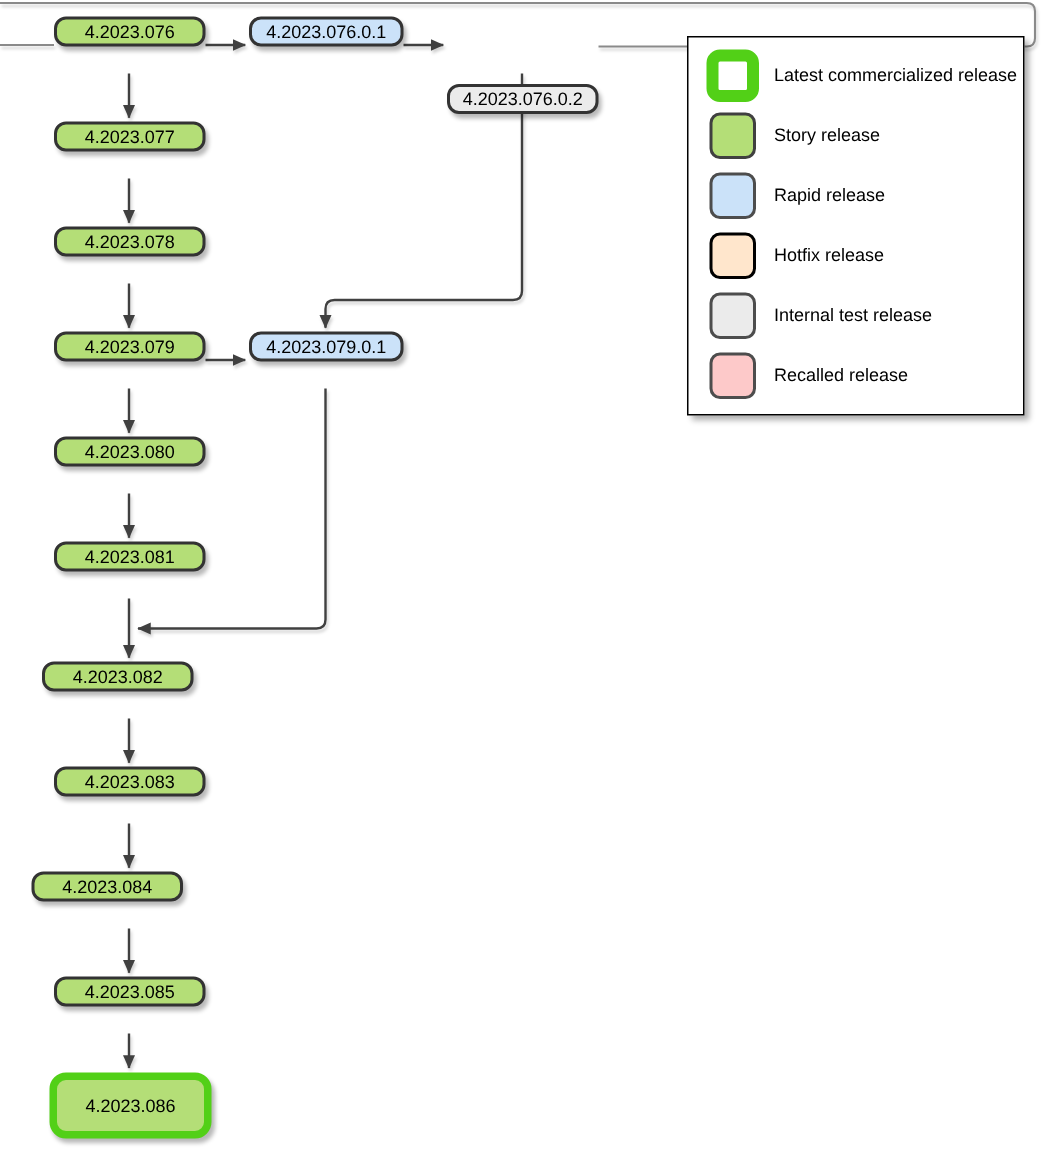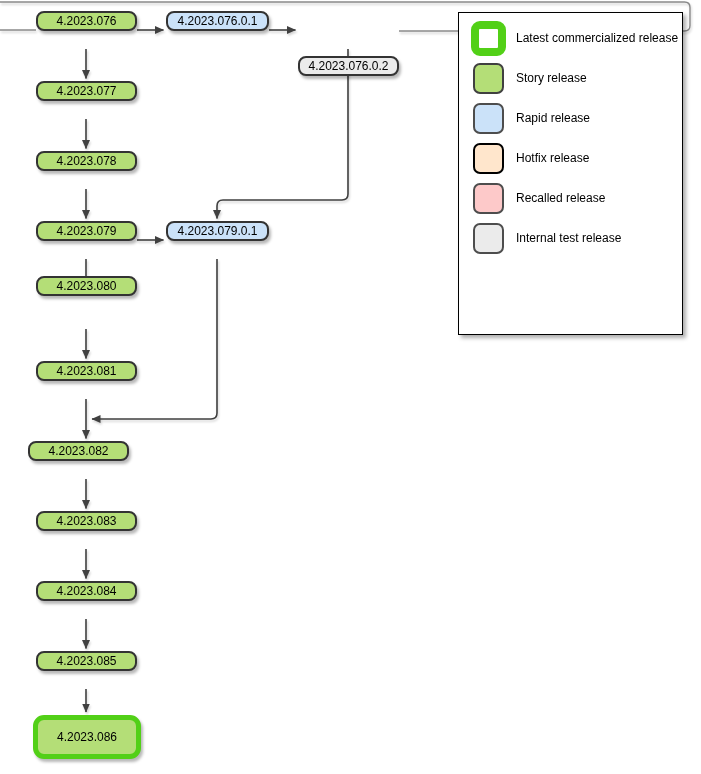--- a/index.html
+++ b/index.html
@@ -29,21 +29,21 @@
   }
   .story{background:var(--story-fill,#b4de77);}
   .rapid{background:var(--rapid-fill,#cbe2f9);width:103px;}
   .internal{background:var(--internal-fill,#ebebeb);margin-top:45px;}
   .latest-node{
     width:108px;height:44px;
     border:5px solid var(--latest-border,#52d017);border-radius:11px;
   }
   
   .legend{
-    position:absolute;left:458px;top:12px;width:225px;height:323px;z-index:3;
+    position:absolute;left:458px;top:24px;width:225px;height:253px;z-index:3;
     box-sizing:border-box;background:#fff;border:1px solid var(--legend-border,#000);
     box-shadow:3px 3px 4px rgba(0,0,0,0.32);
     padding-top:5px;
   }
   .legend-row{height:40px;display:flex;align-items:center;padding-left:6px;}
   .sw-wrap{width:46px;display:flex;justify-content:center;}
   .sw{
     box-sizing:border-box;width:31px;height:31px;border-radius:7px;
     border:2px solid #4d4d4d;
   }
@@ -86,25 +86,25 @@
   <path class="flow" marker-end="url(#ah)" d="M217 259 V413 Q217 419 211 419 H92"></path>
 </svg>
 
 <div class="node story" style="left:36px;top:11px">4.2023.076</div>
 <div class="node rapid" style="left:166px;top:11px">4.2023.076.0.1</div>
 <div class="node internal" style="left:298px;top:11px">4.2023.076.0.2</div>
 <div class="node story" style="left:36px;top:81px">4.2023.077</div>
 <div class="node story" style="left:36px;top:151px">4.2023.078</div>
 <div class="node story" style="left:36px;top:221px">4.2023.079</div>
 <div class="node rapid" style="left:166px;top:221px">4.2023.079.0.1</div>
-<div class="node story" style="left:36px;top:276px">4.2023.080</div>
+<div class="node story" style="left:36px;top:291px">4.2023.080</div>
 <div class="node story" style="left:36px;top:361px">4.2023.081</div>
 <div class="node story" style="left:28px;top:441px">4.2023.082</div>
 <div class="node story" style="left:36px;top:511px">4.2023.083</div>
-<div class="node story" style="left:36px;top:581px">4.2023.084</div>
+<div class="node story" style="left:21px;top:581px">4.2023.084</div>
 <div class="node story" style="left:36px;top:651px">4.2023.085</div>
 <div class="node story latest-node" style="left:33px;top:715px">4.2023.086</div>
 
 <div class="legend">
   <div class="legend-row">
     <span class="sw-wrap">
         <span class="sw sw-latest"></span>
       </span>
     <span class="legend-label">Latest commercialized release</span>
   </div>
@@ -121,23 +121,23 @@
     <span class="legend-label">Rapid release</span>
   </div>
   <div class="legend-row">
     <span class="sw-wrap">
         <span class="sw sw-hotfix"></span>
       </span>
     <span class="legend-label">Hotfix release</span>
   </div>
   <div class="legend-row">
     <span class="sw-wrap">
+        <span class="sw sw-internal"></span>
+      </span>
+    <span class="legend-label">Internal test release</span>
+  </div>
+  <div class="legend-row">
+    <span class="sw-wrap">
         <span class="sw sw-recalled"></span>
       </span>
     <span class="legend-label">Recalled release</span>
   </div>
-  <div class="legend-row">
-    <span class="sw-wrap">
-        <span class="sw sw-internal"></span>
-      </span>
-    <span class="legend-label">Internal test release</span>
-  </div>
 </div>
 
 </body></html>

